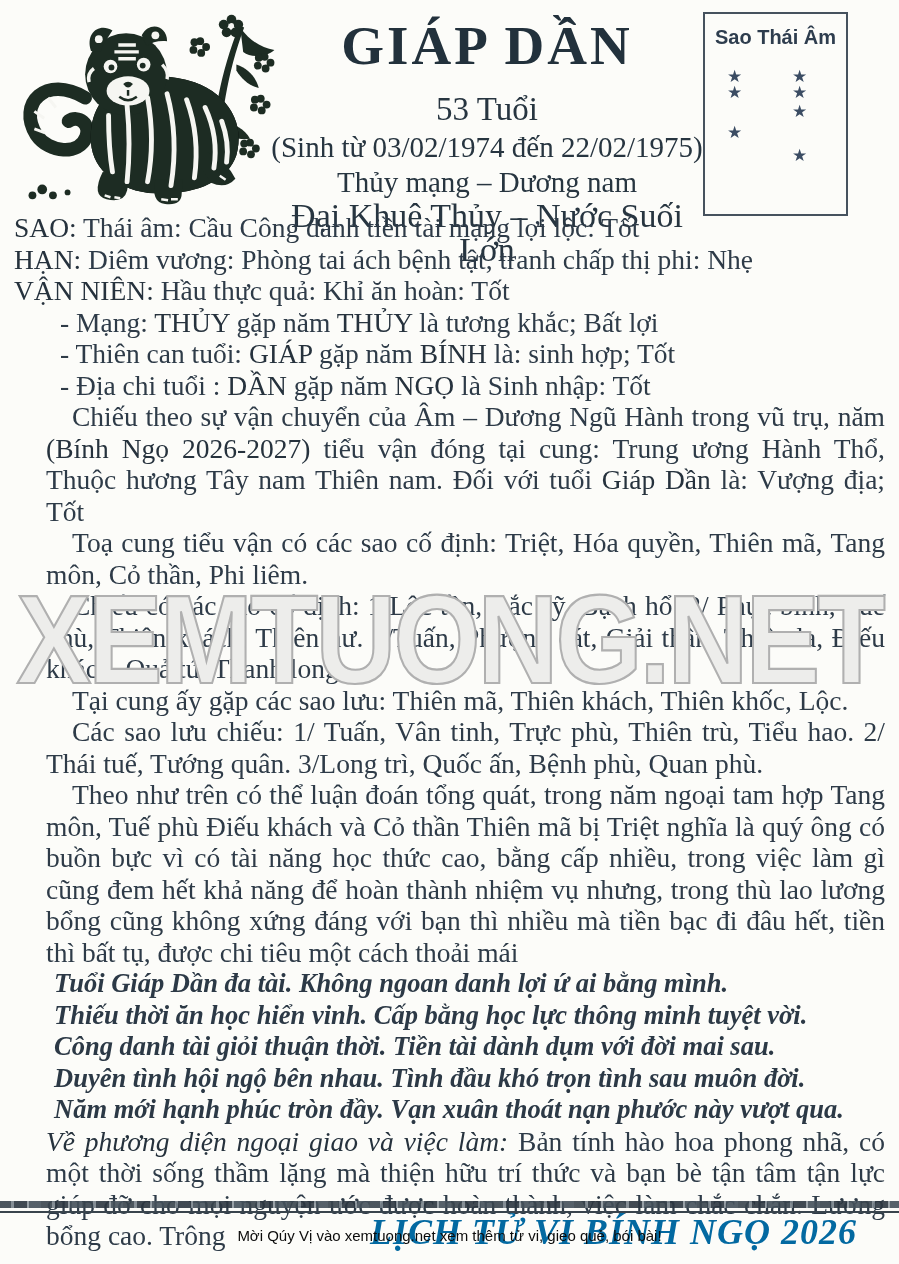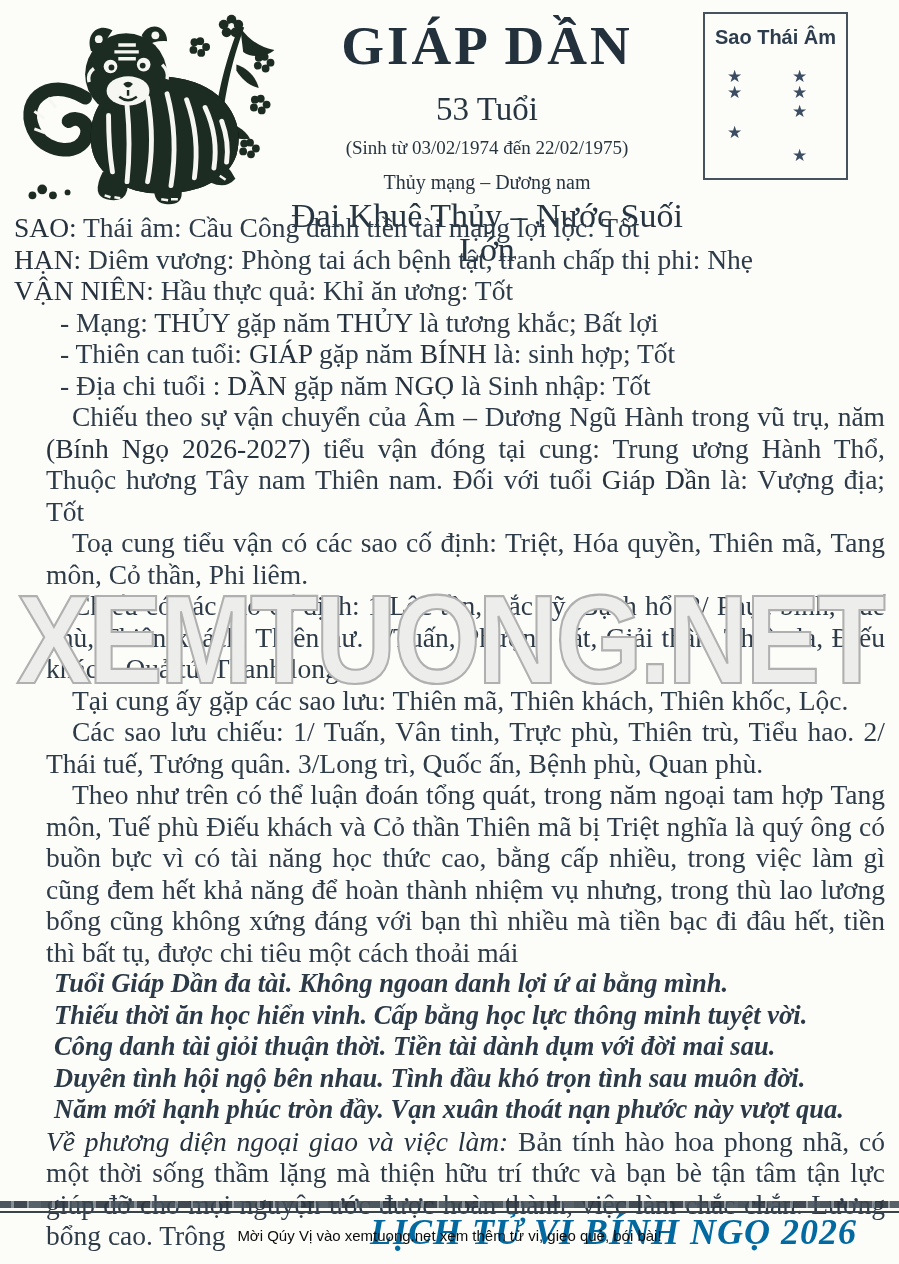--- a/index.html
+++ b/index.html
@@ -14,25 +14,25 @@
     color: #2e3b48;
   }
   
   .tiger { position: absolute; left: 8px; top: 8px; width: 285px; height: 200px; }
   .head-center {
     position: absolute; left: 262px; top: 14px; width: 450px;
     text-align: center; color: #273540;
   }
   .title-line { font-size: 55px; font-weight: bold; letter-spacing: 3px; color: #22313c; line-height: 64px; }
   .age-line   { font-size: 33px; line-height: 42px; margin-top: 10px; }
-  .birth-line { font-size: 19px; line-height: 35px; }
-  .menh-line  { font-size: 20px; line-height: 34px; }
+  .birth-line { font-size: 29px; line-height: 35px; }
+  .menh-line  { font-size: 29px; line-height: 34px; }
   .napam-line { font-size: 34px; line-height: 34px; }
   .starbox {
-    position: absolute; left: 703px; top: 12px; width: 145px; height: 168px;
+    position: absolute; left: 703px; top: 12px; width: 145px; height: 204px;
     border: 2px solid #46525e; background: transparent;
   }
   .starbox-title {
     margin-top: 12px; text-align: center;
     font-family: "Liberation Sans", sans-serif;
     font-weight: bold; font-size: 20px; color: #2e3d4e;
   }
   .star-grid { position: absolute; inset: 0; }
   .star { position: absolute; font-size: 17px; color: #3b4c63; line-height: 17px; }
   .c-left  { left: 22px; }
@@ -204,21 +204,21 @@
         <span class="star c-right r-2">★</span>
         <span class="star c-right r-3">★</span>
         <span class="star c-left r-4">★</span>
         <span class="star c-right r-5">★</span>
       </div>
   </div>
 
   <div class="body-text">
     <div class="info-line"><span class="b">SAO:</span><span> Thái âm: Cầu Công danh tiền tài mạng lợi lộc: Tốt</span></div>
     <div class="info-line"><span class="b">HẠN:</span><span> Diêm vương: Phòng tai ách bệnh tật, tranh chấp thị phi: Nhẹ</span></div>
-    <div class="info-line"><span class="b">VẬN NIÊN:</span><span> Hầu thực quả: Khỉ ăn ương: Tốt</span></div>
+    <div class="info-line"><span class="b">VẬN NIÊN:</span><span> Hầu thực quả: Khỉ ăn hoàn: Tốt</span></div>
     <div class="info-line dash"><span>- Mạng: </span><span class="b">THỦY</span><span> gặp năm </span><span class="b">THỦY</span><span> là tương khắc; Bất lợi</span></div>
     <div class="info-line dash"><span>- Thiên can tuổi: </span><span class="b">GIÁP</span><span> gặp năm </span><span class="b">BÍNH</span><span> là: sinh hợp; Tốt</span></div>
     <div class="info-line dash"><span>- Địa chi tuổi : </span><span class="b">DẦN</span><span> gặp năm </span><span class="b">NGỌ</span><span> là Sinh nhập: Tốt</span></div>
 
     <p class="para"><span>Chiếu theo sự vận chuyển của Âm – Dương Ngũ Hành trong vũ trụ, năm </span><span class="b">(Bính Ngọ 2026-2027)</span><span> tiểu vận đóng tại cung: Trung ương Hành Thổ, Thuộc hương Tây nam Thiên nam. Đối với tuổi </span><span class="b">Giáp Dần</span><span> là: Vượng địa; Tốt</span></p>
     <p class="para"><span>Toạ cung tiểu vận có các sao cố định: Triệt, Hóa quyền, Thiên mã, Tang môn, Cỏ thần, Phi liêm.</span></p>
     <p class="para"><span>Chiếu có các sao cố định: 1/Lộc tồn, Bắc sỹ, Bạch hổ. 2/ Phục binh, Tuế phù, Thiên khách, Thiên hư. 3/Tuấn, Phượng cát, Giải thần, Thiên la, Điếu khách, Quả tú, Thanh long.</span></p>
     <p class="para"><span>Tại cung ấy gặp các sao lưu: Thiên mã, Thiên khách, Thiên khốc, Lộc.</span></p>
     <p class="para"><span>Các sao lưu chiếu: 1/ Tuấn, Vân tinh, Trực phù, Thiên trù, Tiểu hao. 2/ Thái tuế, Tướng quân. 3/Long trì, Quốc ấn, Bệnh phù, Quan phù.</span></p>
     <p class="para"><span>Theo như trên có thể luận đoán tổng quát, trong năm ngoại tam hợp Tang môn, Tuế phù Điếu khách và Cỏ thần Thiên mã bị Triệt nghĩa là quý ông có buồn bực vì có tài năng học thức cao, bằng cấp nhiều, trong việc làm gì cũng đem hết khả năng để hoàn thành nhiệm vụ nhưng, trong thù lao lương bổng cũng không xứng đáng với bạn thì nhiều mà tiền bạc đi đâu hết, tiền thì bất tụ, được chi tiêu một cách thoải mái</span></p>

